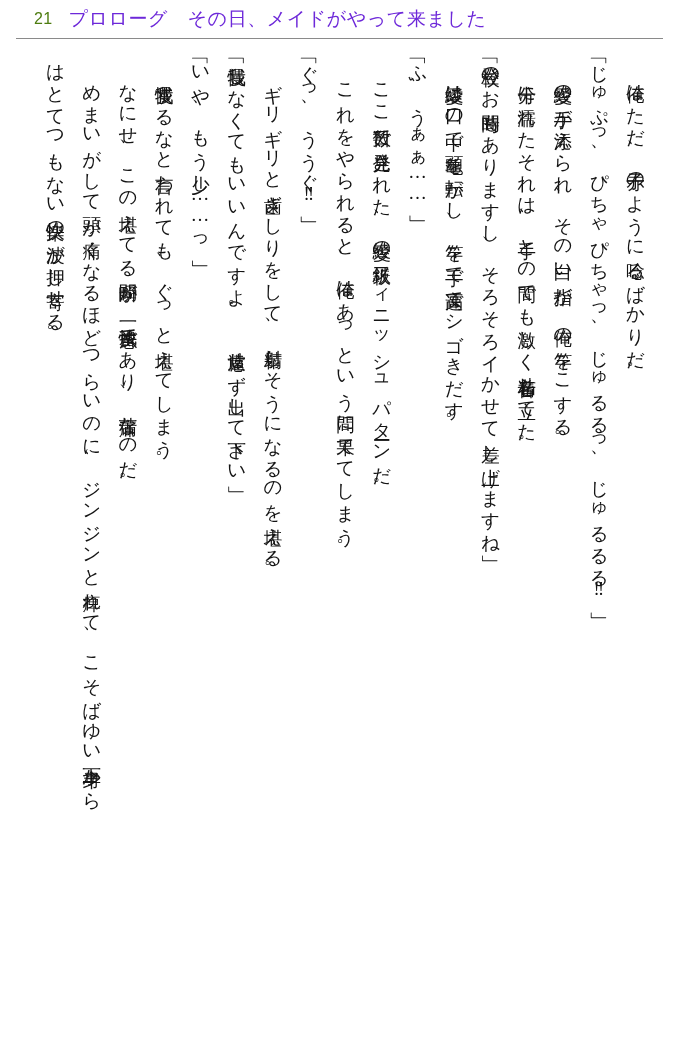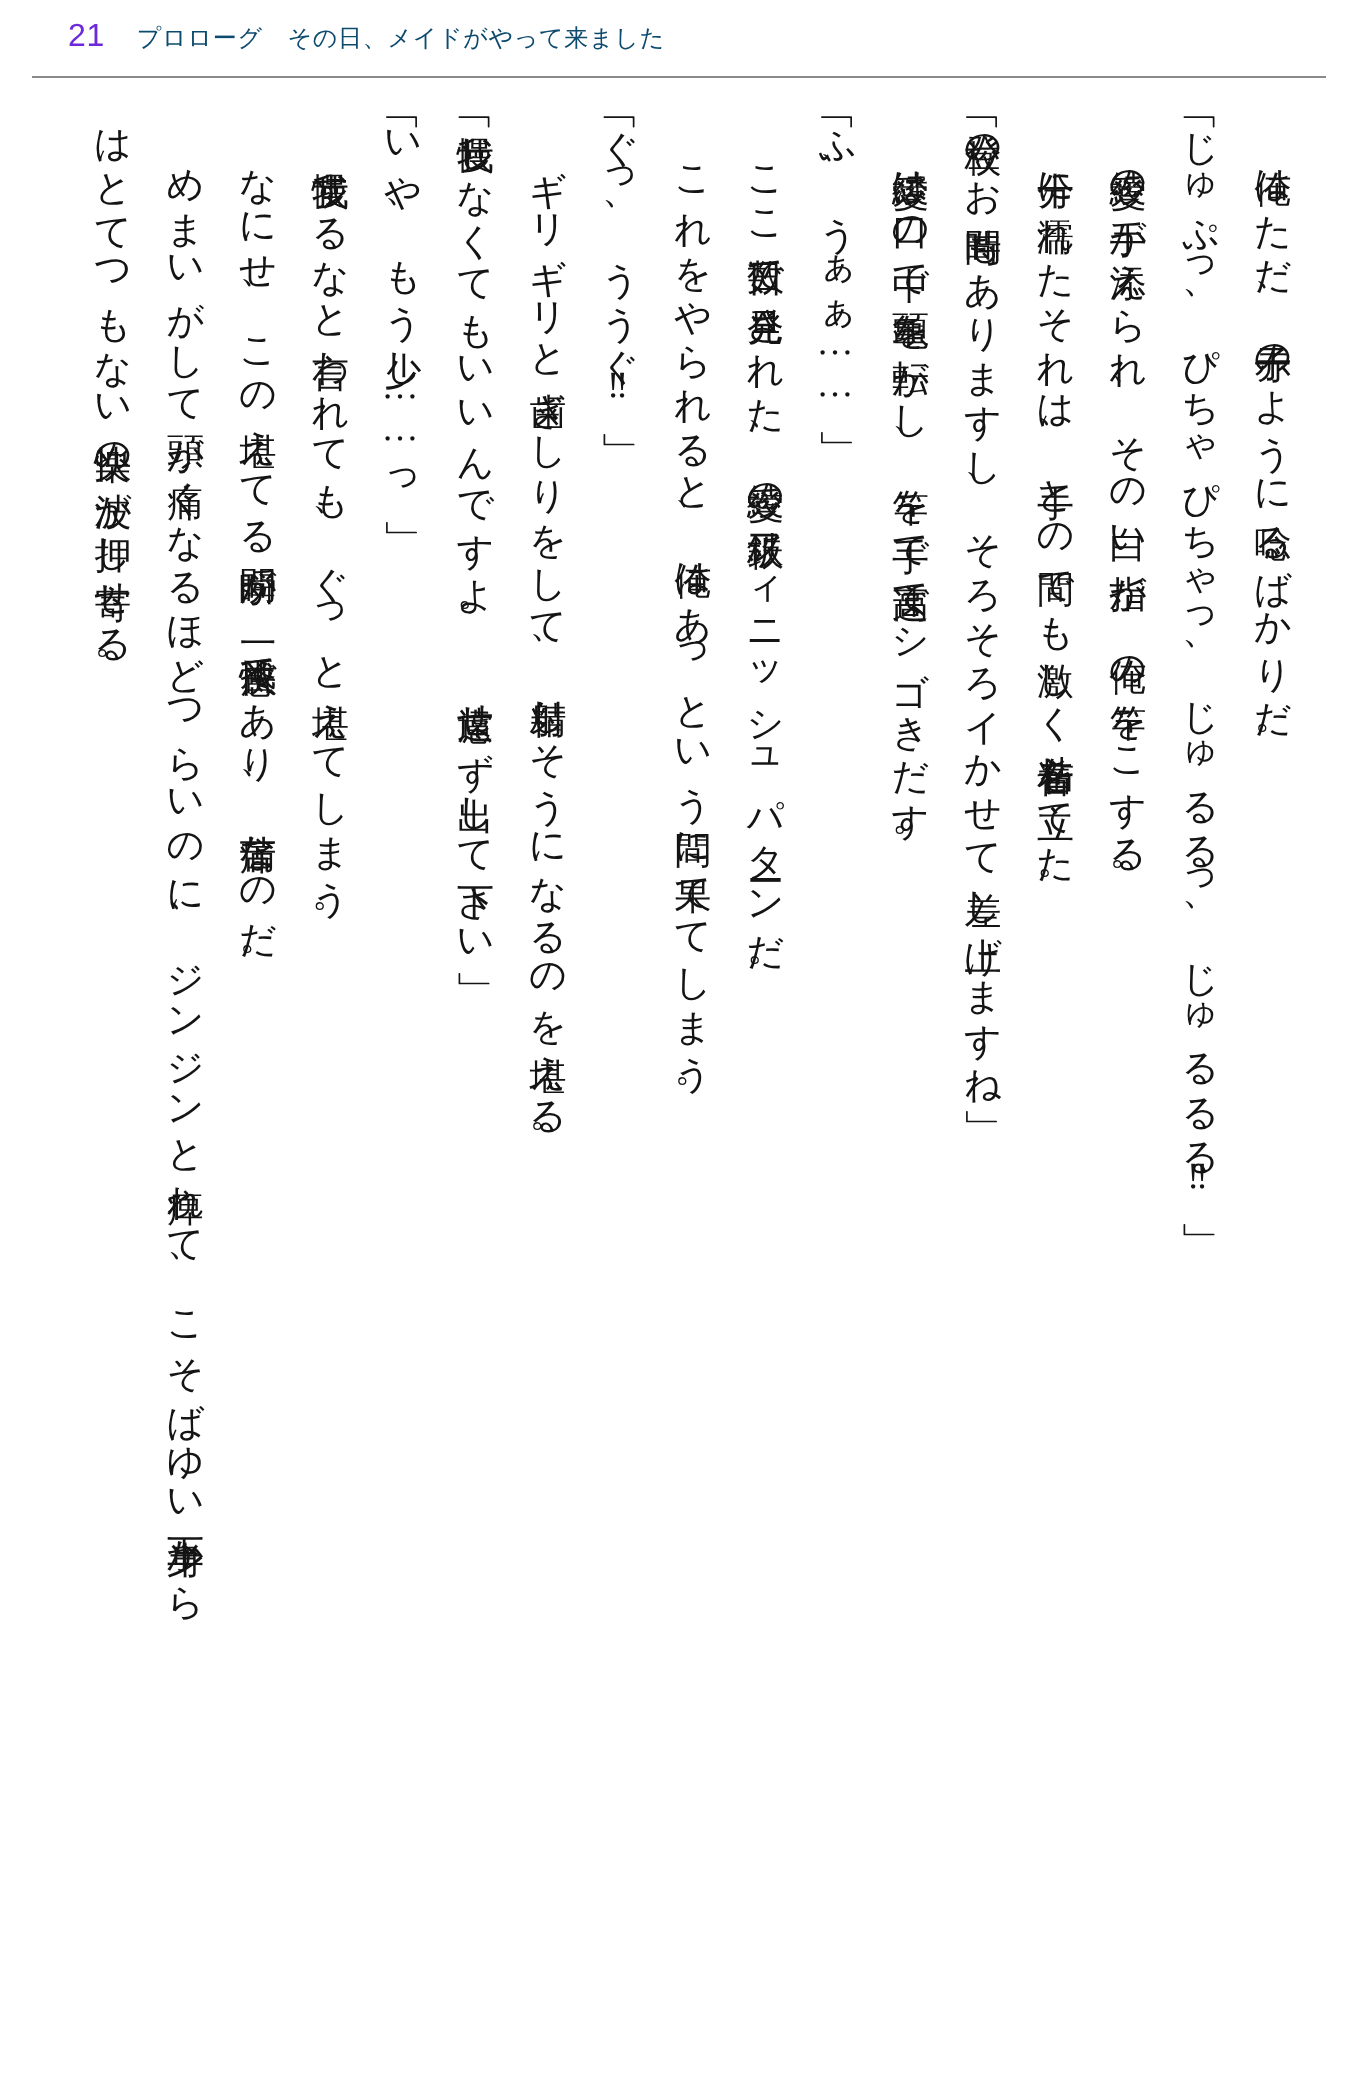--- a/index.html
+++ b/index.html
@@ -33,25 +33,25 @@
     padding-left: 34px;
     box-sizing: border-box;
     font-size: 15px;
     letter-spacing: 0.02em;
     color: #262626;
   }
   #header .pagenum {
     font-family: "Liberation Sans", sans-serif;
     font-size: 16px;
     margin-right: 16px;
-    color: #6d28d9;
+    color: #4d7c0f;
   }
   #header .chapter {
-    font-size: 12px;
-    color: #0c4a6e;
+    font-size: 19px;
+    color: #6d28d9;
     letter-spacing: 0.03em;
   }
   #rule {
     position: absolute;
     top: 38px;
     left: 16px;
     width: 647px;
     height: 1px;
     background: #8a8a8a;
   }

